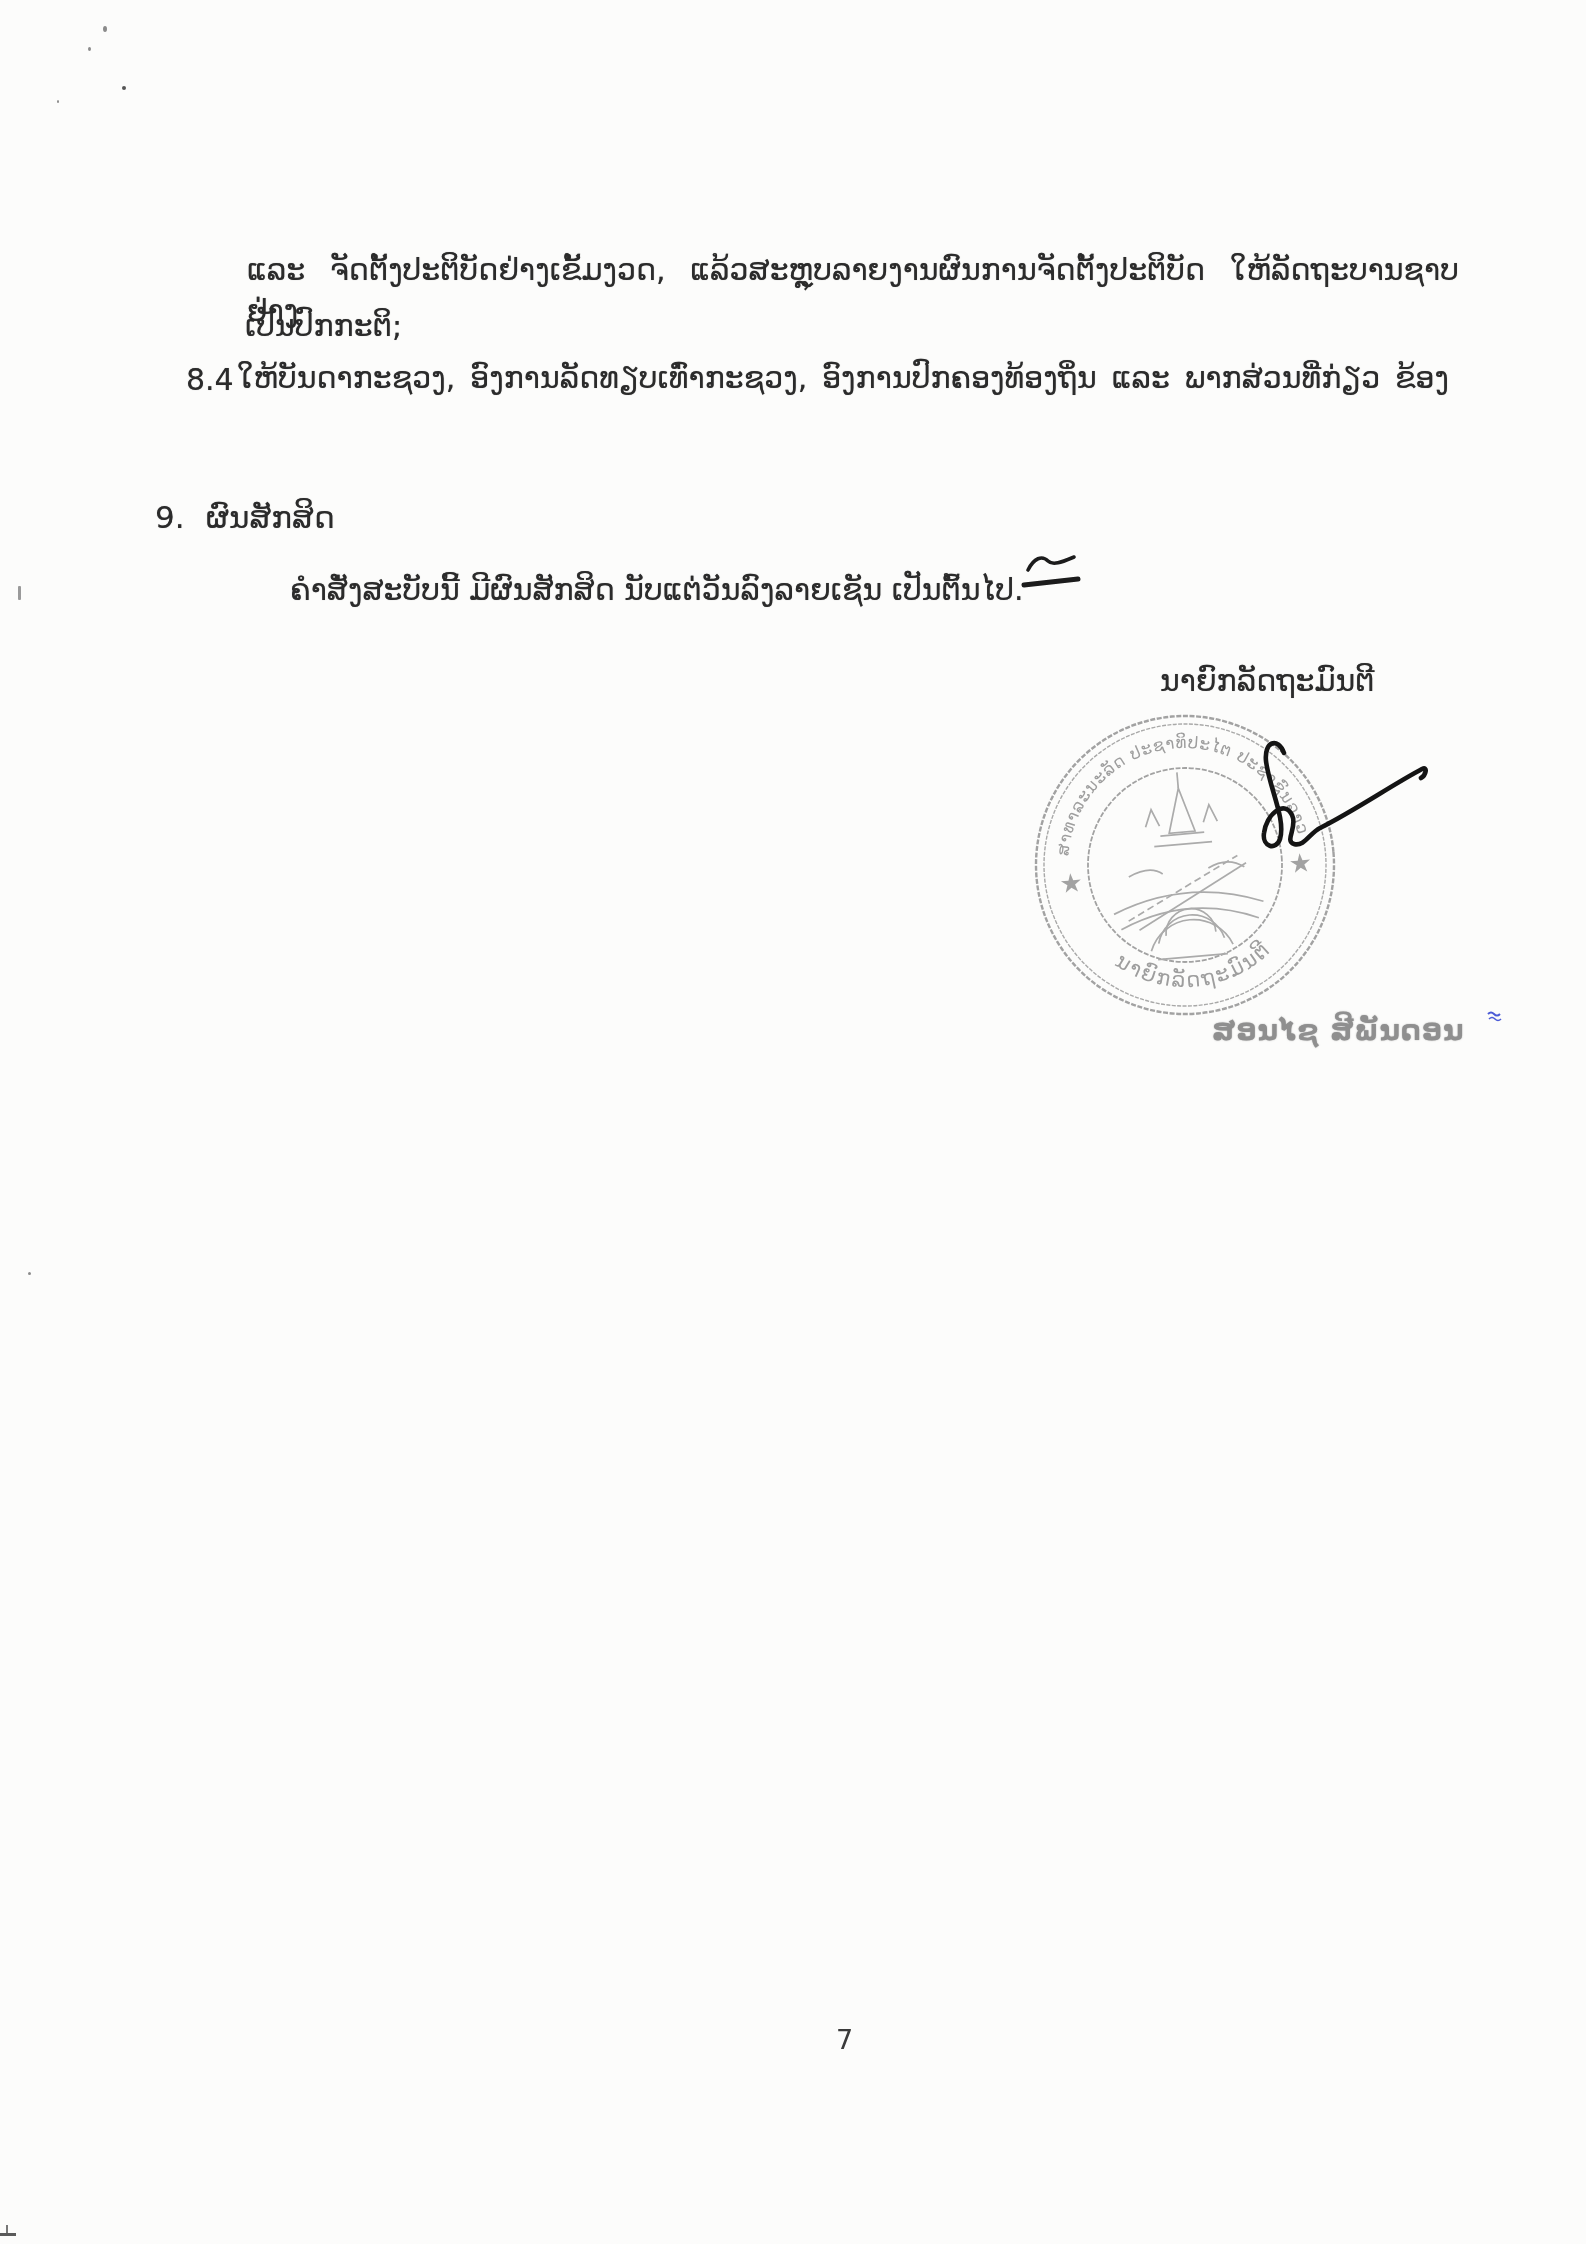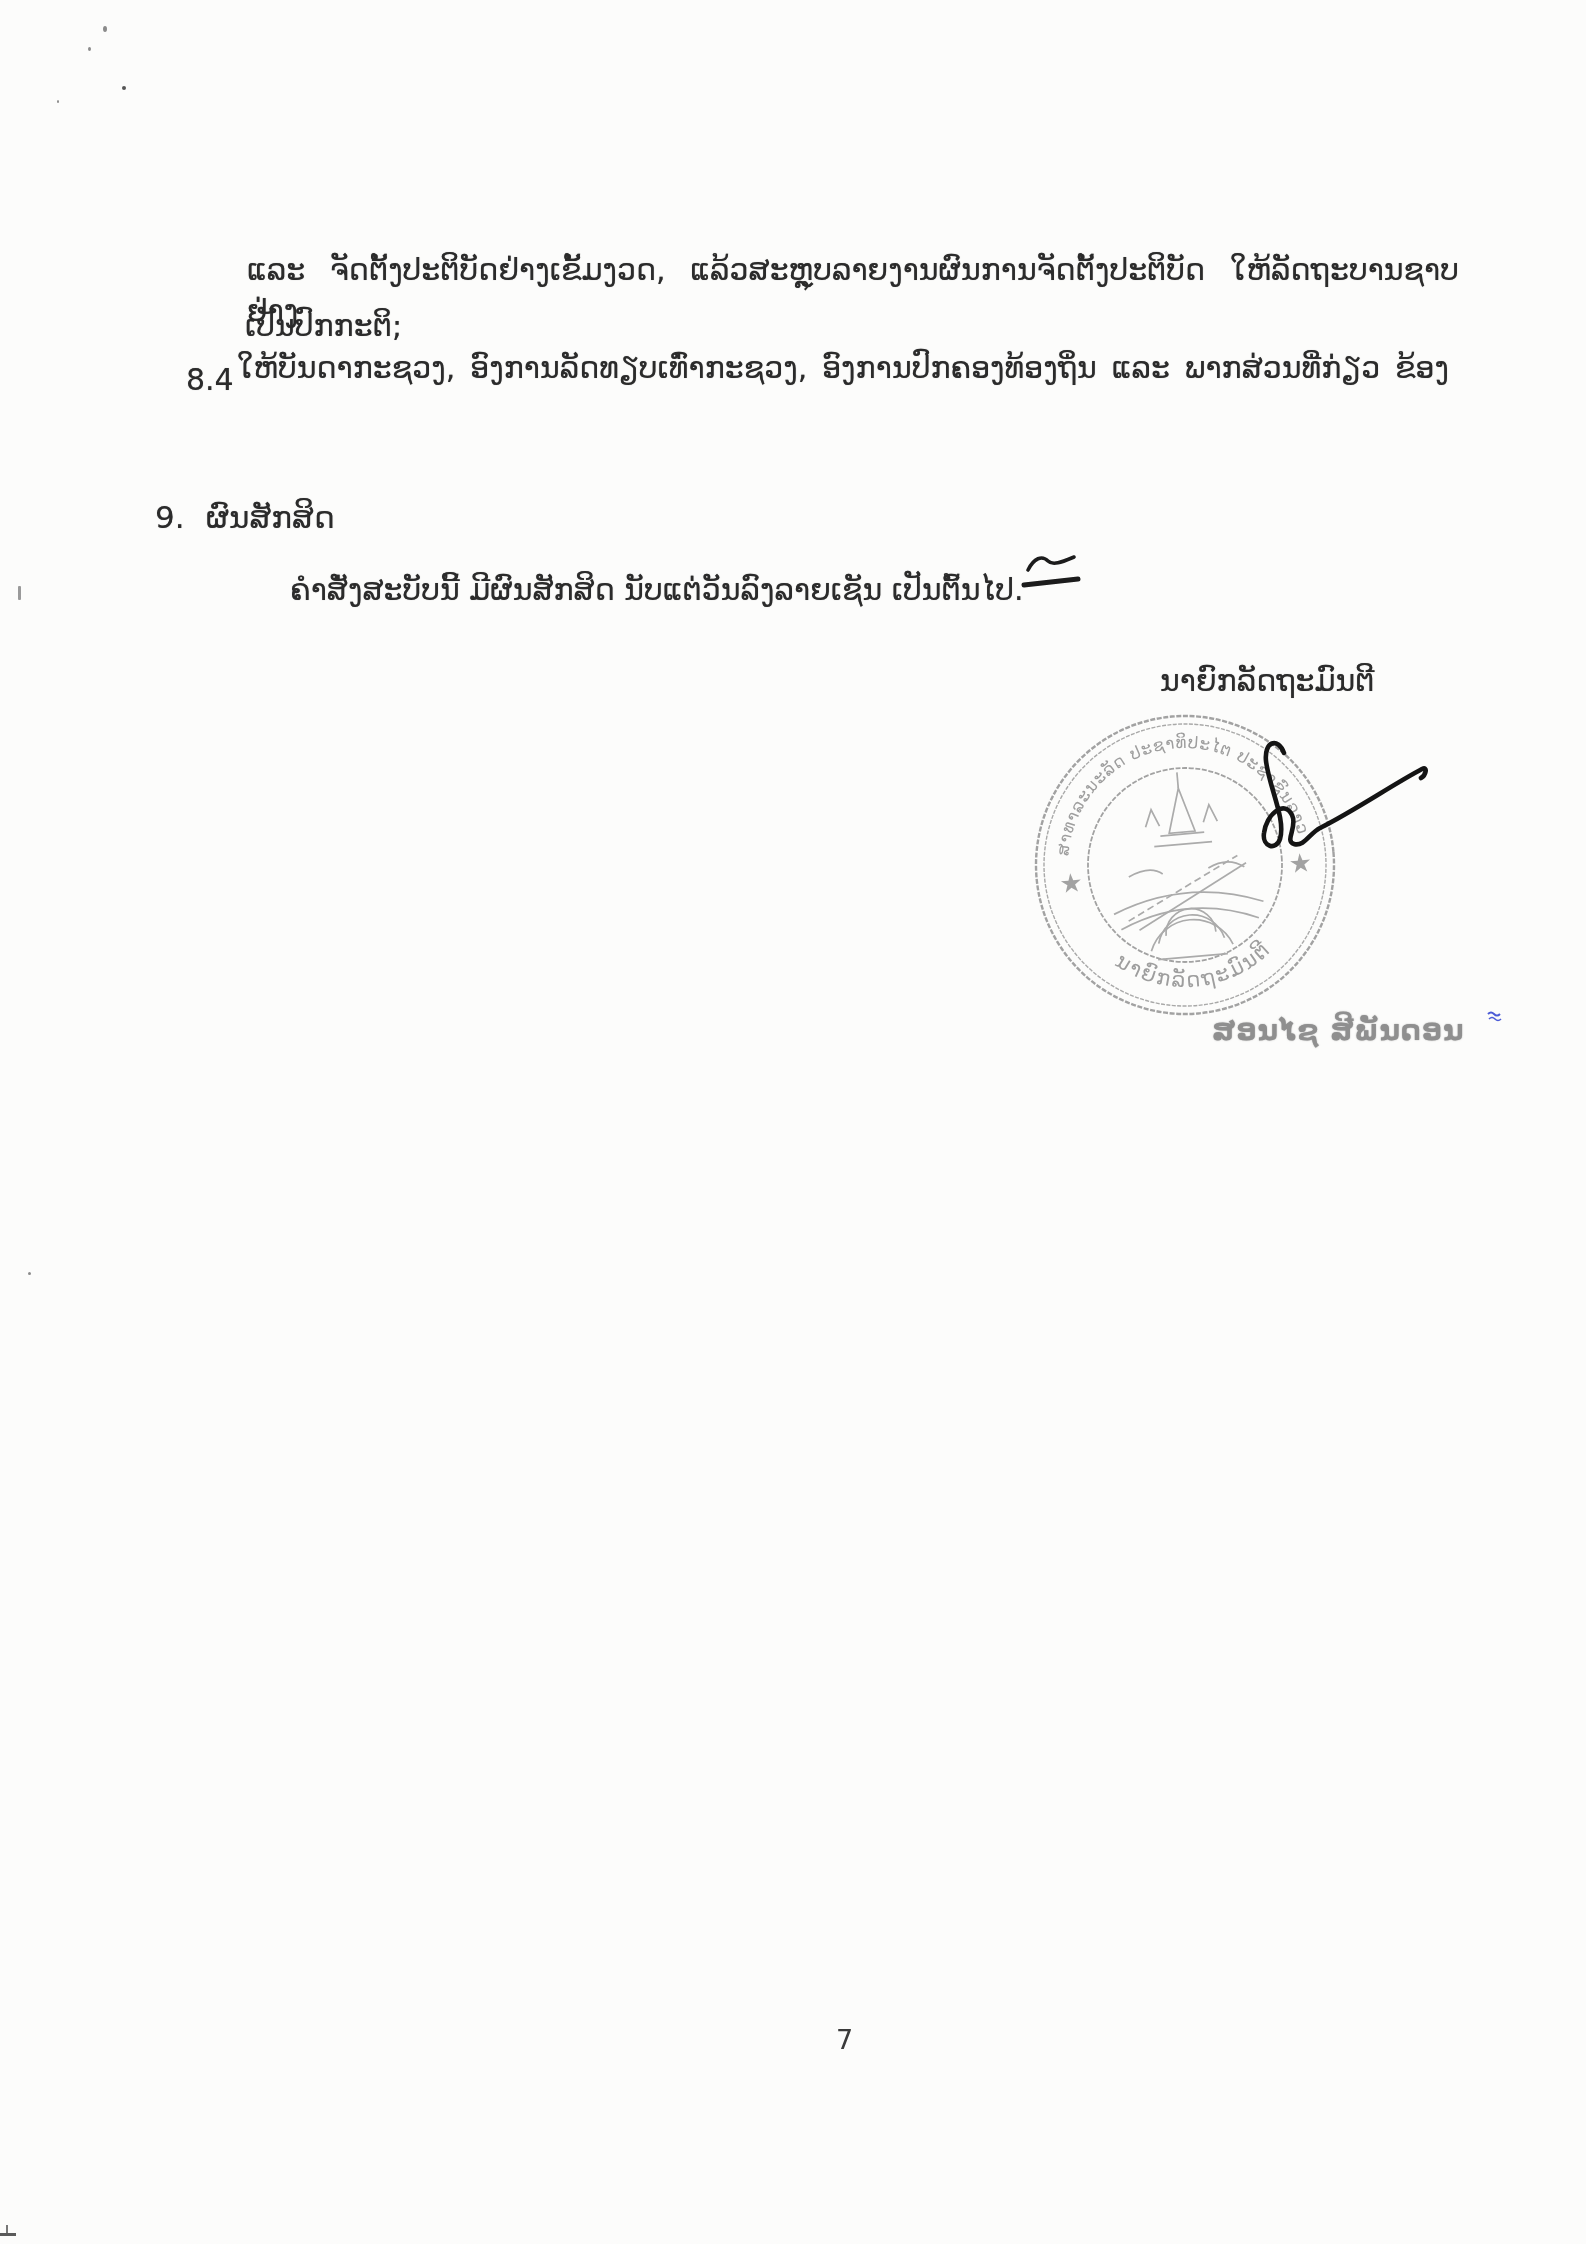--- a/index.html
+++ b/index.html
@@ -42,21 +42,21 @@
 </style>
 </head>
 <body>
 
 <div class="page">
 
   <div class="txt jline" style="left:247px;top:250px;">ແລະ ຈັດຕັ້ງປະຕິບັດຢ່າງເຂັ້ມງວດ, ແລ້ວສະຫຼຸບລາຍງານຜົນການຈັດຕັ້ງປະຕິບັດ ໃຫ້ລັດຖະບານຊາບ ຢ່າງ</div>
   <div class="txt" style="left:245px;top:306px;">ເປັນປົກກະຕິ;</div>
 
   <div class="txt" style="left:186px;top:360px;text-align:right;">8.4</div>
-  <div class="txt jline" style="left:237px;top:348px;">ໃຫ້ບັນດາກະຊວງ, ອົງການລັດທຽບເທົ່າກະຊວງ, ອົງການປົກຄອງທ້ອງຖິ່ນ ແລະ ພາກສ່ວນທີ່ກ່ຽວ ຂ້ອງ</div>
+  <div class="txt jline" style="left:237px;top:358px;">ໃຫ້ບັນດາກະຊວງ, ອົງການລັດທຽບເທົ່າກະຊວງ, ອົງການປົກຄອງທ້ອງຖິ່ນ ແລະ ພາກສ່ວນທີ່ກ່ຽວ ຂ້ອງ</div>
 
   <div class="txt heading" style="left:155px;top:497px;">9.</div>
   <div class="txt heading" style="left:206px;top:497px;">ຜົນສັກສິດ</div>
 
   <div class="txt" style="left:290px;top:570px;">ຄຳສັ່ງສະບັບນີ້ ມີຜົນສັກສິດ ນັບແຕ່ວັນລົງລາຍເຊັນ ເປັນຕົ້ນໄປ.</div>
 
   <svg style="left:1020px;top:548px;" width="72" height="48" viewBox="0 0 72 48">
     <path d="M 8,22 C 14,10 22,7 28,13 C 33,18 42,14 54,9" fill="none" stroke="#1c1c1c" stroke-width="3.6" stroke-linecap="round"></path>
     <path d="M 4,37 L 58,31" fill="none" stroke="#1c1c1c" stroke-width="5" stroke-linecap="round"></path>
   </svg>

